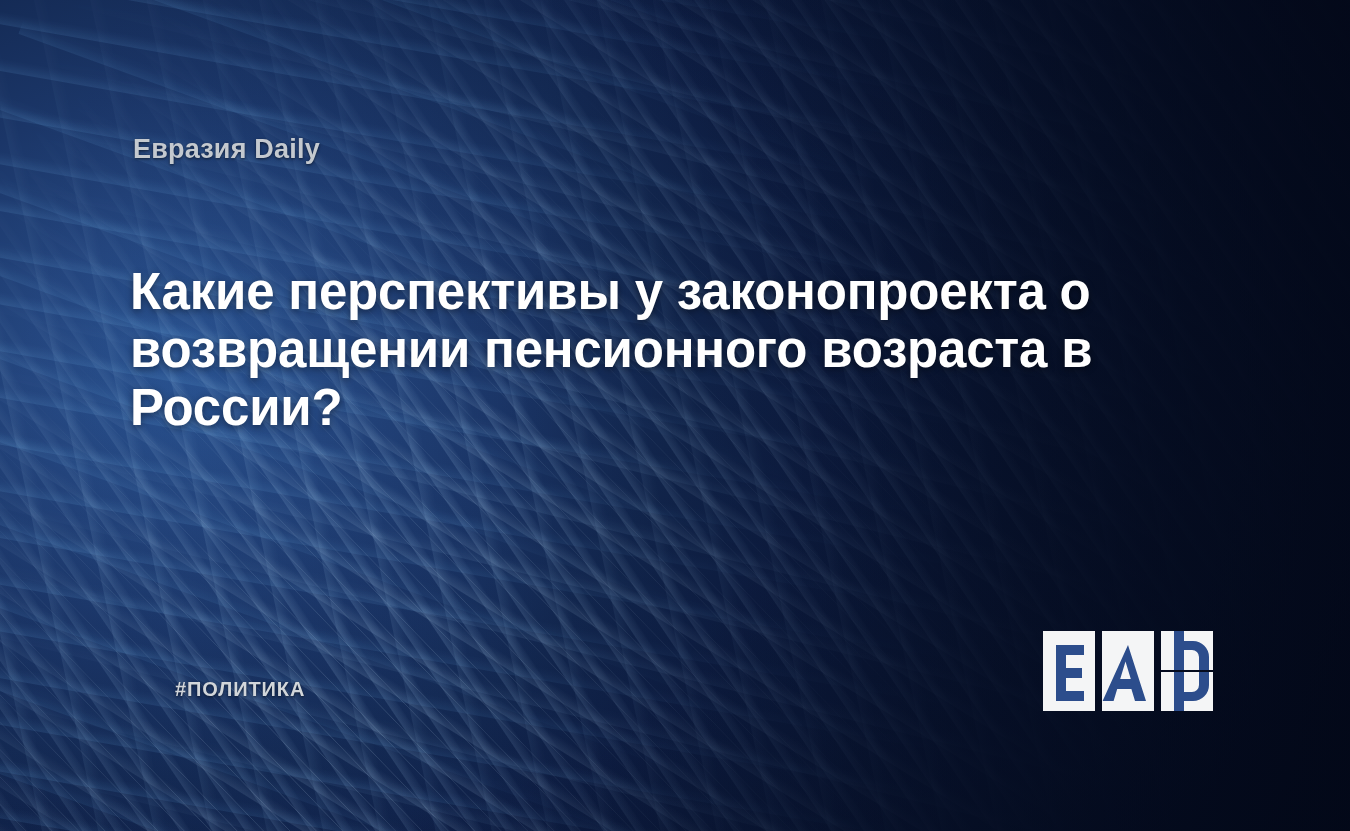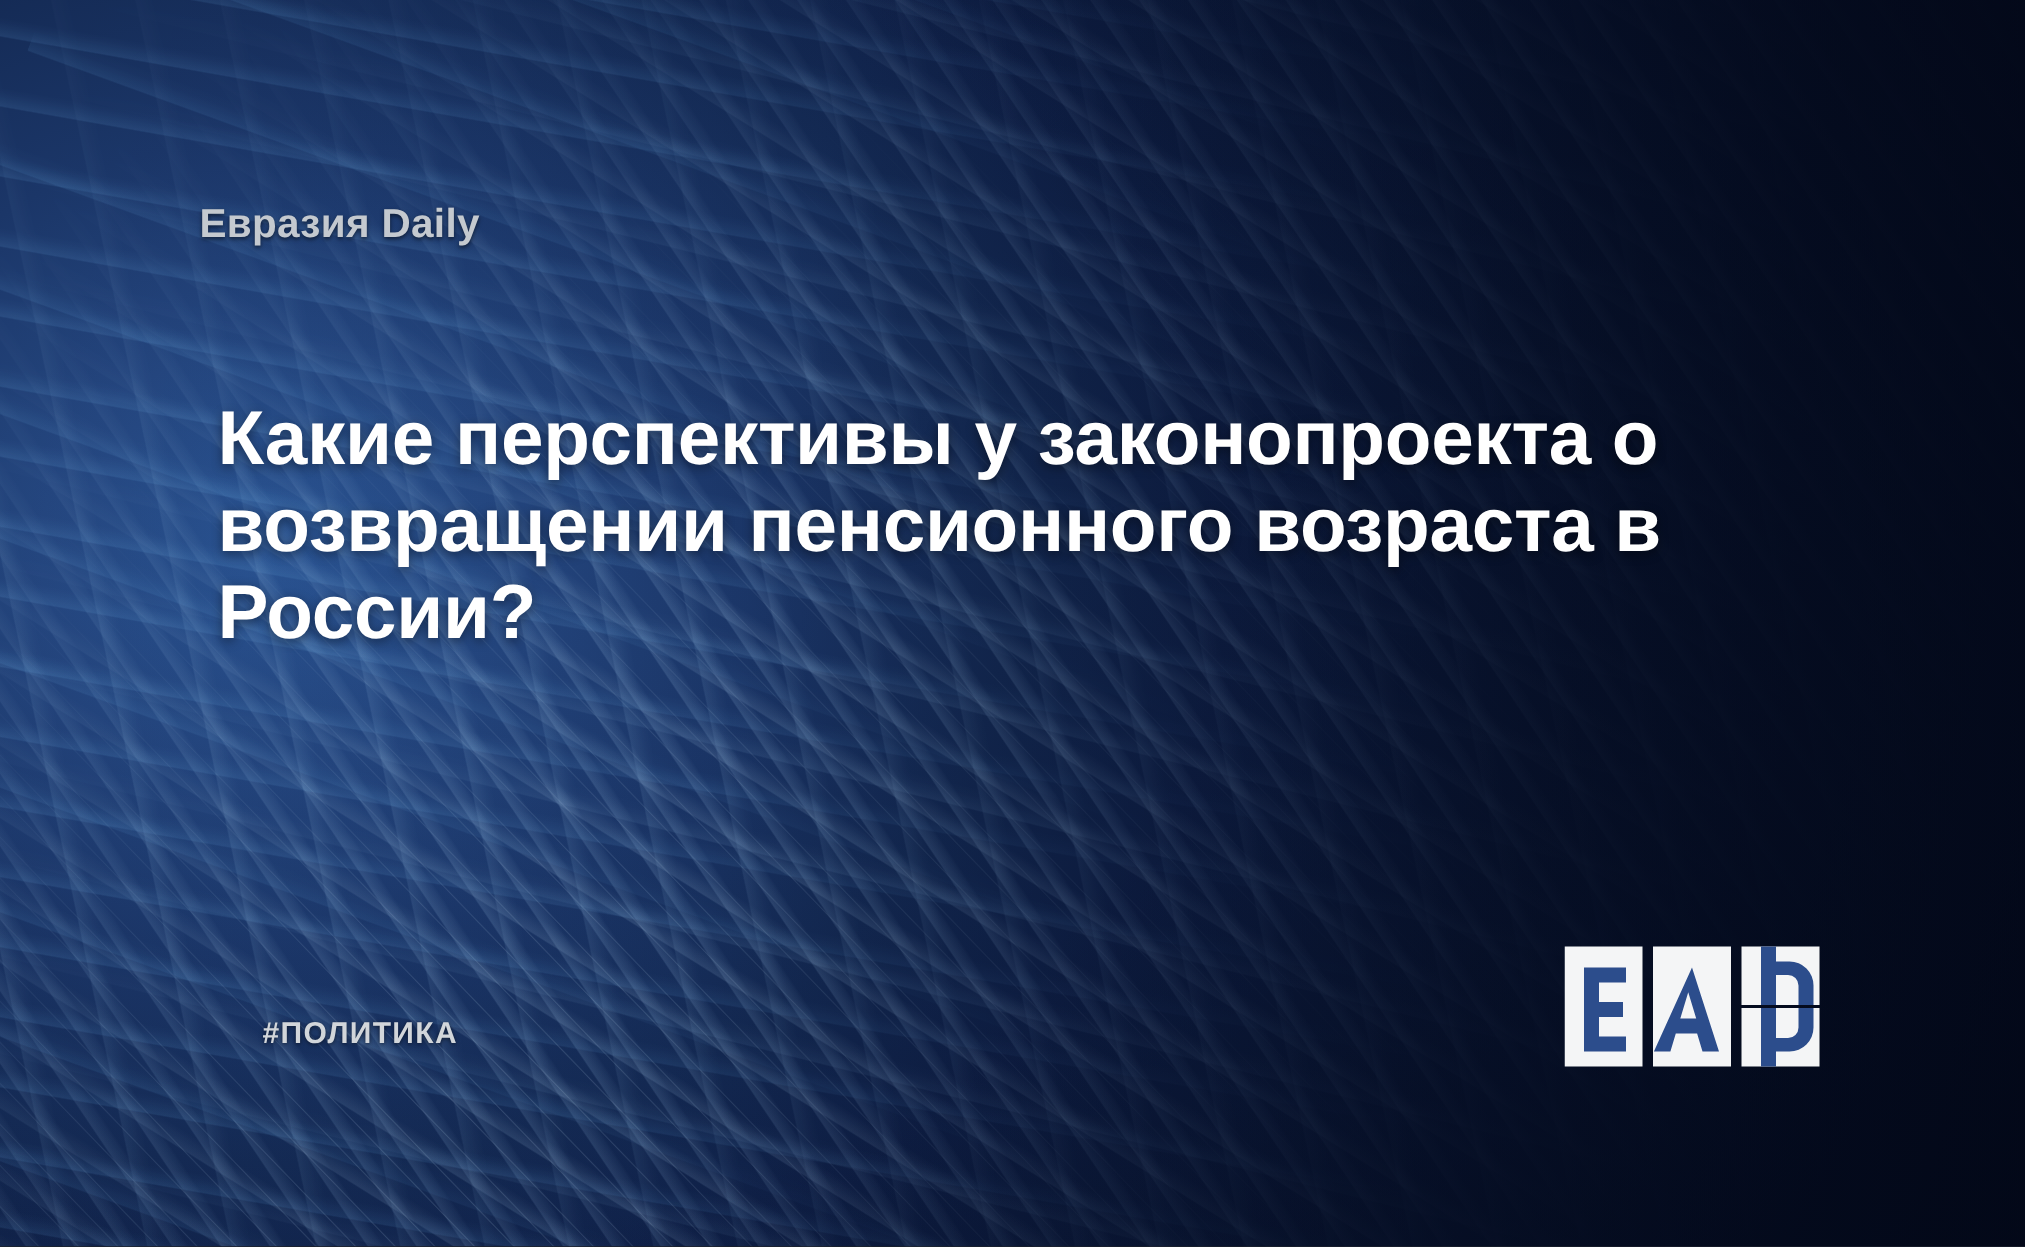--- a/index.html
+++ b/index.html
@@ -8,21 +8,21 @@
     padding: 0;
     background: #000;
   }
 
   #card {
     position: relative;
     width: 1350px;
     height: 831px;
     overflow: hidden;
     font-family: "Liberation Sans", "DejaVu Sans", sans-serif;
-    background: #0f172a;
+    background: #4c1d95;
   }
 
   
   .bg-base {
     position: absolute;
     inset: 0;
     background:
       radial-gradient(ellipse 900px 760px at 14% 44%,
           #2a5493 0%, #24467f 18%, #1b3668 36%, #142a54 54%, #0f2048 70%, #0a1736 100%),
       linear-gradient(115deg, #1d3f78 0%, #15305f 30%, #0e2049 60%, #07132e 100%);
@@ -162,21 +162,21 @@
     font-size: 27px;
     font-weight: 700;
     letter-spacing: .2px;
     color: #c4c9cf;
     text-shadow: 0 1px 3px rgba(0,0,0,.55);
     white-space: nowrap;
   }
 
   .headline {
     position: absolute;
-    left: 145px;
+    left: 130px;
     top: 263px;
     width: 1070px;
     margin: 0;
     font-size: 51px;
     line-height: 1.14;
     font-weight: 700;
     letter-spacing: -0.2px;
     color: #ffffff;
     text-shadow: 0 2px 7px rgba(0,0,0,.42);
   }

